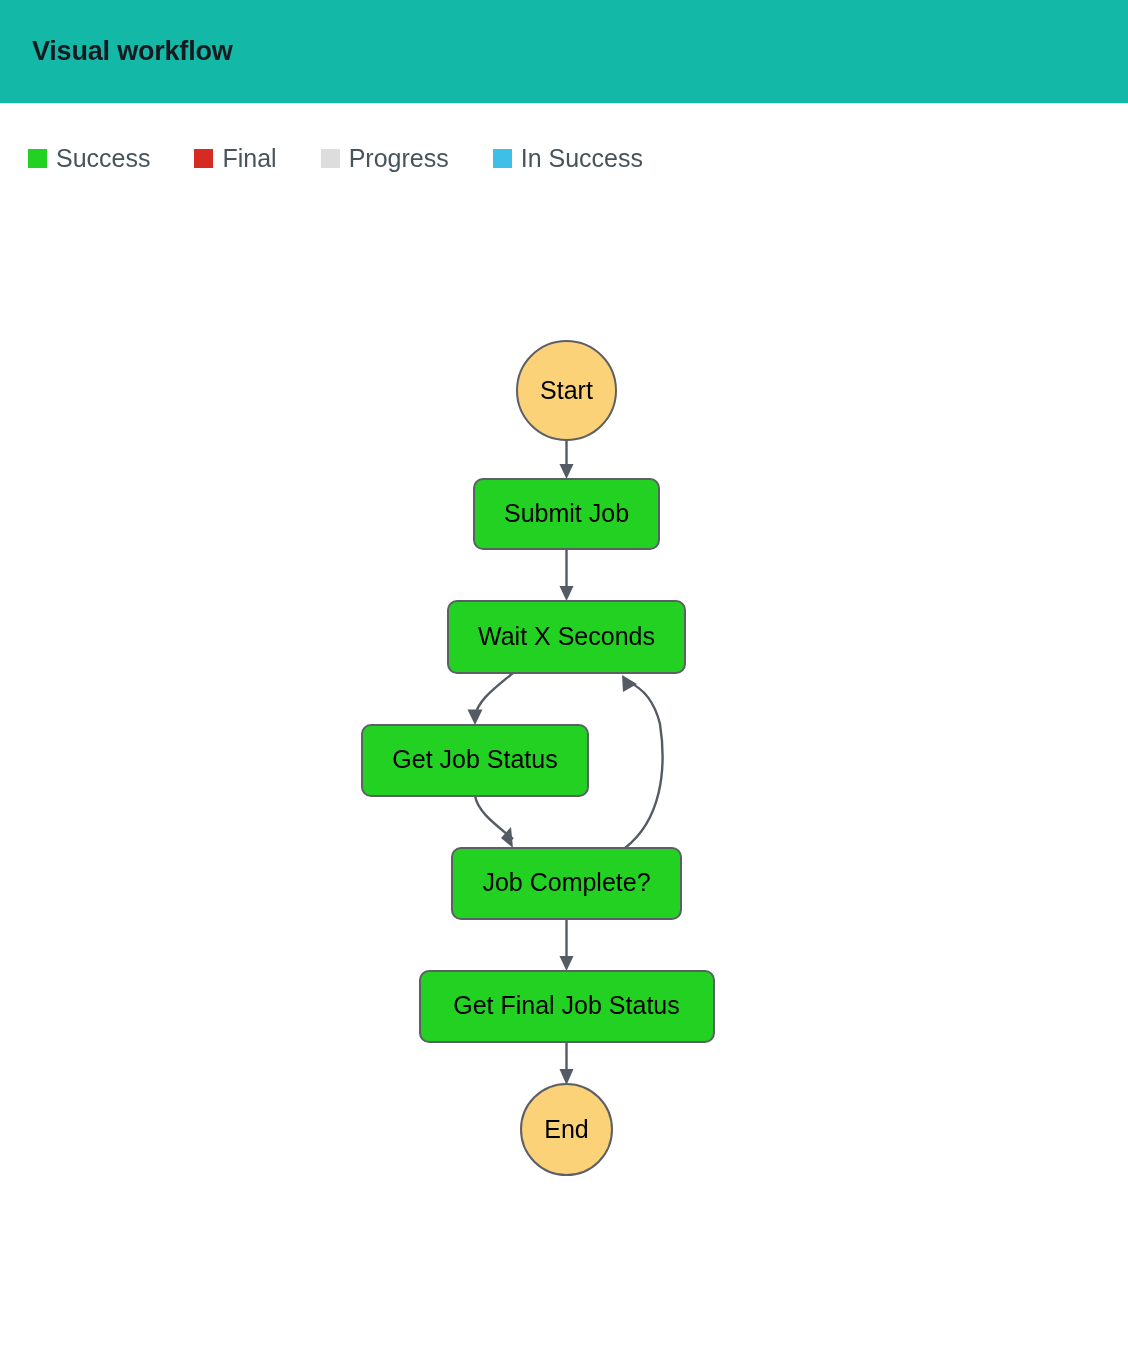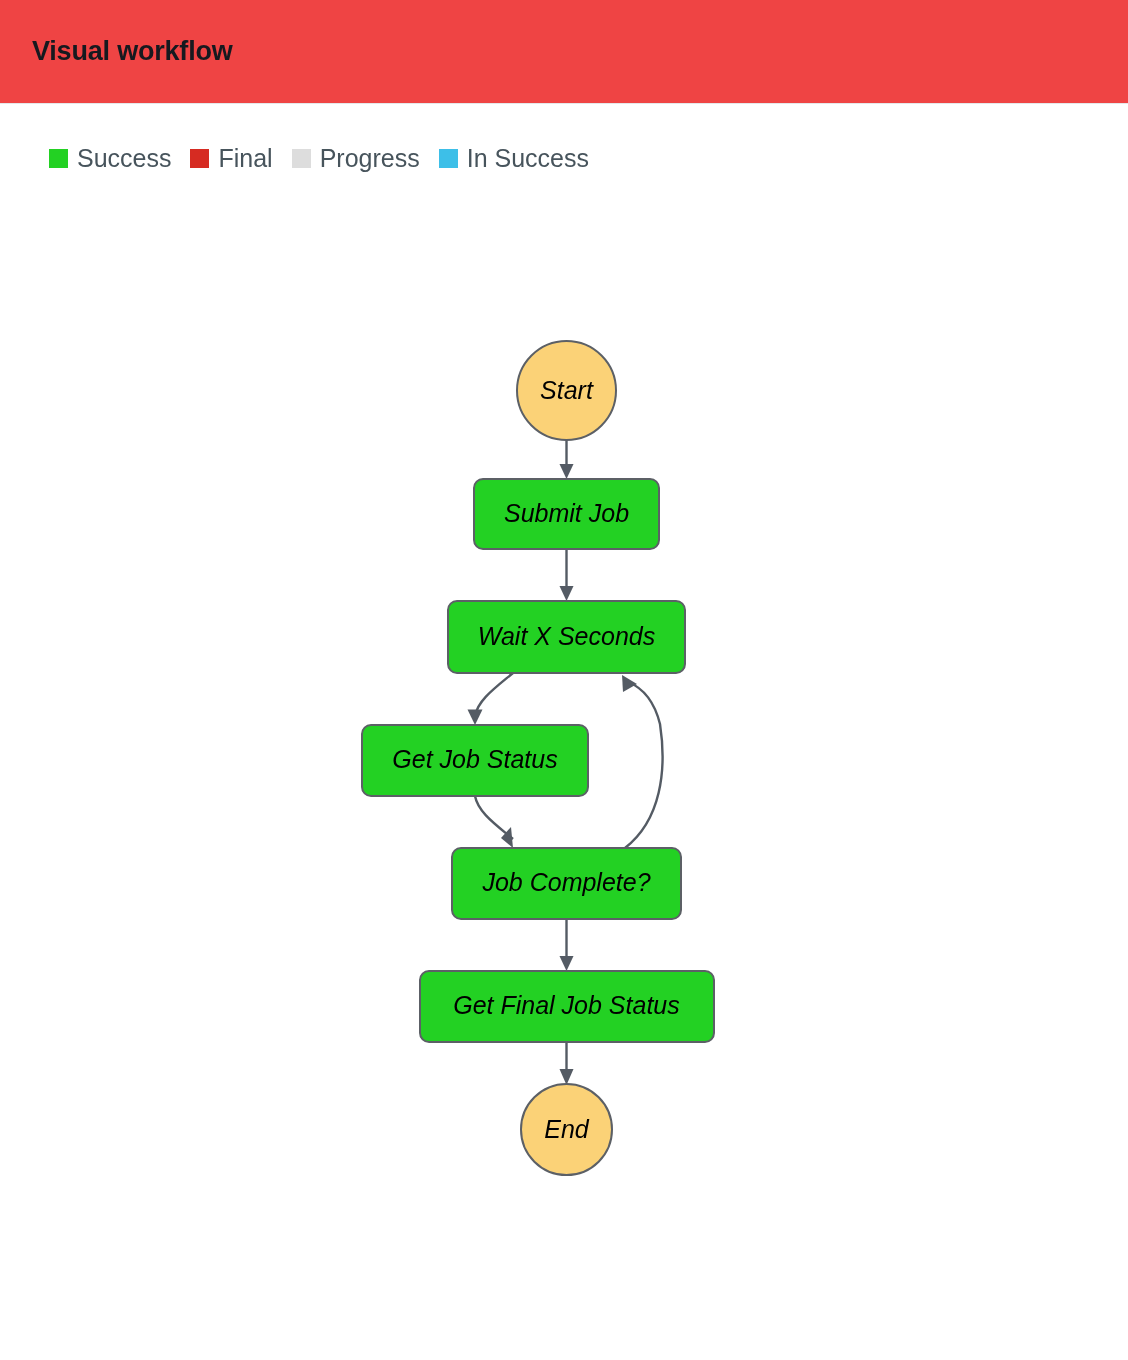--- a/index.html
+++ b/index.html
@@ -12,40 +12,40 @@
     height: 1360px;
     font-family: "Liberation Sans", sans-serif;
     overflow: hidden;
     position: relative;
   }
 
   
   .panel-header {
     height: 104px;
     box-sizing: border-box;
-    background: #ef4444;
+    background: #14b8a6;
     border-bottom: 1px solid #e4e8ea;
     display: flex;
     align-items: center;
     padding: 0 32px;
   }
   .panel-title {
     font-size: 27px;
     font-weight: bold;
     color: #16191f;
     letter-spacing: -0.2px;
     line-height: 1;
   }
 
   
   .legend {
     display: flex;
     align-items: center;
-    padding: 42px 0 0 49px;
-    gap: 19px;
+    padding: 42px 0 0 28px;
+    gap: 44px;
   }
   .legend-item {
     display: flex;
     align-items: center;
     gap: 9px;
   }
   .legend-swatch {
     width: 19px;
     height: 19px;
     display: block;
@@ -59,21 +59,20 @@
   }
 
   
   .graph-canvas {
     position: absolute;
     left: 0;
     top: 0;
     width: 1128px;
     height: 1360px;
     pointer-events: none;
-    font-style: italic;
   }
   .graph-canvas svg {
     display: block;
   }
 
   .node-shape {
     stroke: #5c6066;
     stroke-width: 2;
   }
   .node-label {

